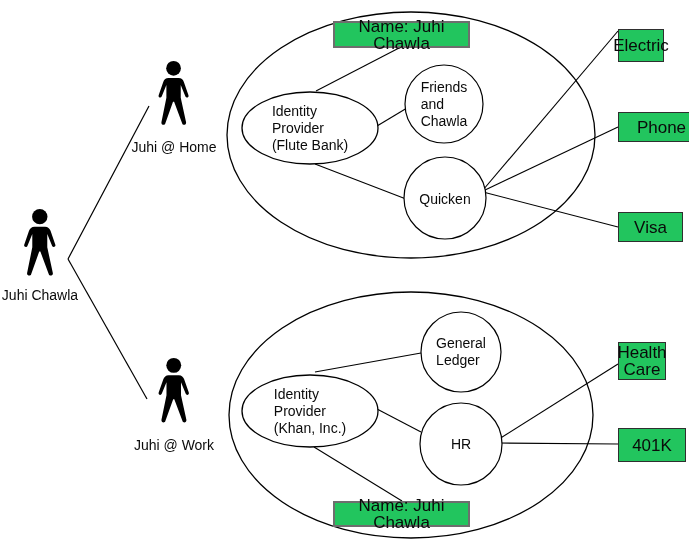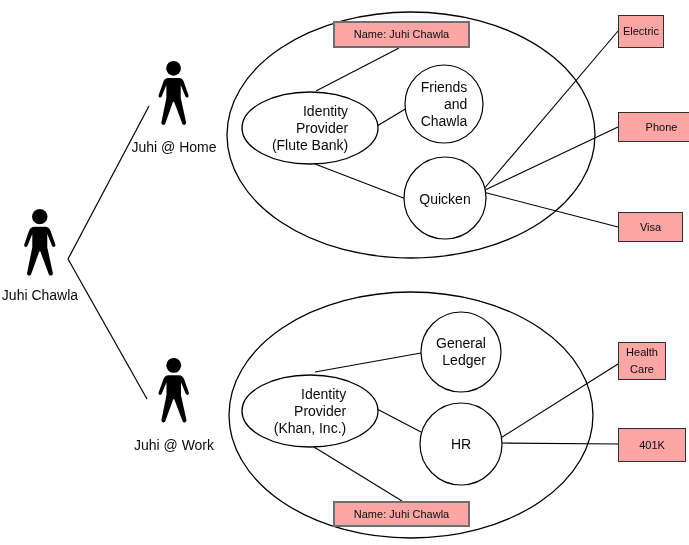--- a/index.html
+++ b/index.html
@@ -3,27 +3,27 @@
 <meta charset="utf-8">
 <style>
   html,body{margin:0;padding:0;background:#fff;}
   .stage{
     position:relative;width:689px;height:545px;background:#ffffff;
     font-family:"Liberation Sans",sans-serif;color:#0a0a0a;overflow:hidden;
   }
   .stage svg{position:absolute;left:0;top:0;}
   .lbl{
     position:absolute;transform:translate(-50%,-50%);
-    text-align:right;font-size:14px;line-height:17px;white-space:nowrap;
+    text-align:left;font-size:14px;line-height:17px;white-space:nowrap;
   }
   .b{font-weight:normal;}
   .rbox{
-    position:absolute;box-sizing:border-box;background:#fca5a5;
+    position:absolute;box-sizing:border-box;background:#22c55e;
     display:flex;flex-direction:column;align-items:center;justify-content:center;
-    text-align:center;font-size:11px;line-height:17px;
+    text-align:center;font-size:17px;line-height:17px;
   }
   .name-border{border:2px solid #6e6e6e;}
   .svc-border{border:1.5px solid #2f2f2f;}
 </style>
 </head>
 <body>
 
 <div class="stage">
 
   <svg width="689" height="545" viewBox="0 0 689 545">
@@ -86,21 +86,21 @@
     <div>(Flute Bank)</div>
   </div>
 
   <div class="lbl" style="left:444px;top:104px">
     <div>Friends</div>
     <div>and</div>
     <div>Chawla</div>
   </div>
   <div class="lbl" style="left:445px;top:199px">Quicken</div>
 
-  <div class="rbox svc-border" style="left:618px;top:15px;width:46px;height:33px">
+  <div class="rbox svc-border" style="left:618px;top:29px;width:46px;height:33px">
     <span>Electric</span>
   </div>
   <div class="rbox svc-border" style="left:618px;top:112px;width:87px;height:30px">
     <span>Phone</span>
   </div>
   <div class="rbox svc-border" style="left:618px;top:212px;width:65px;height:30px">
     <span>Visa</span>
   </div>
 
   <div class="lbl" style="left:310px;top:411px">

